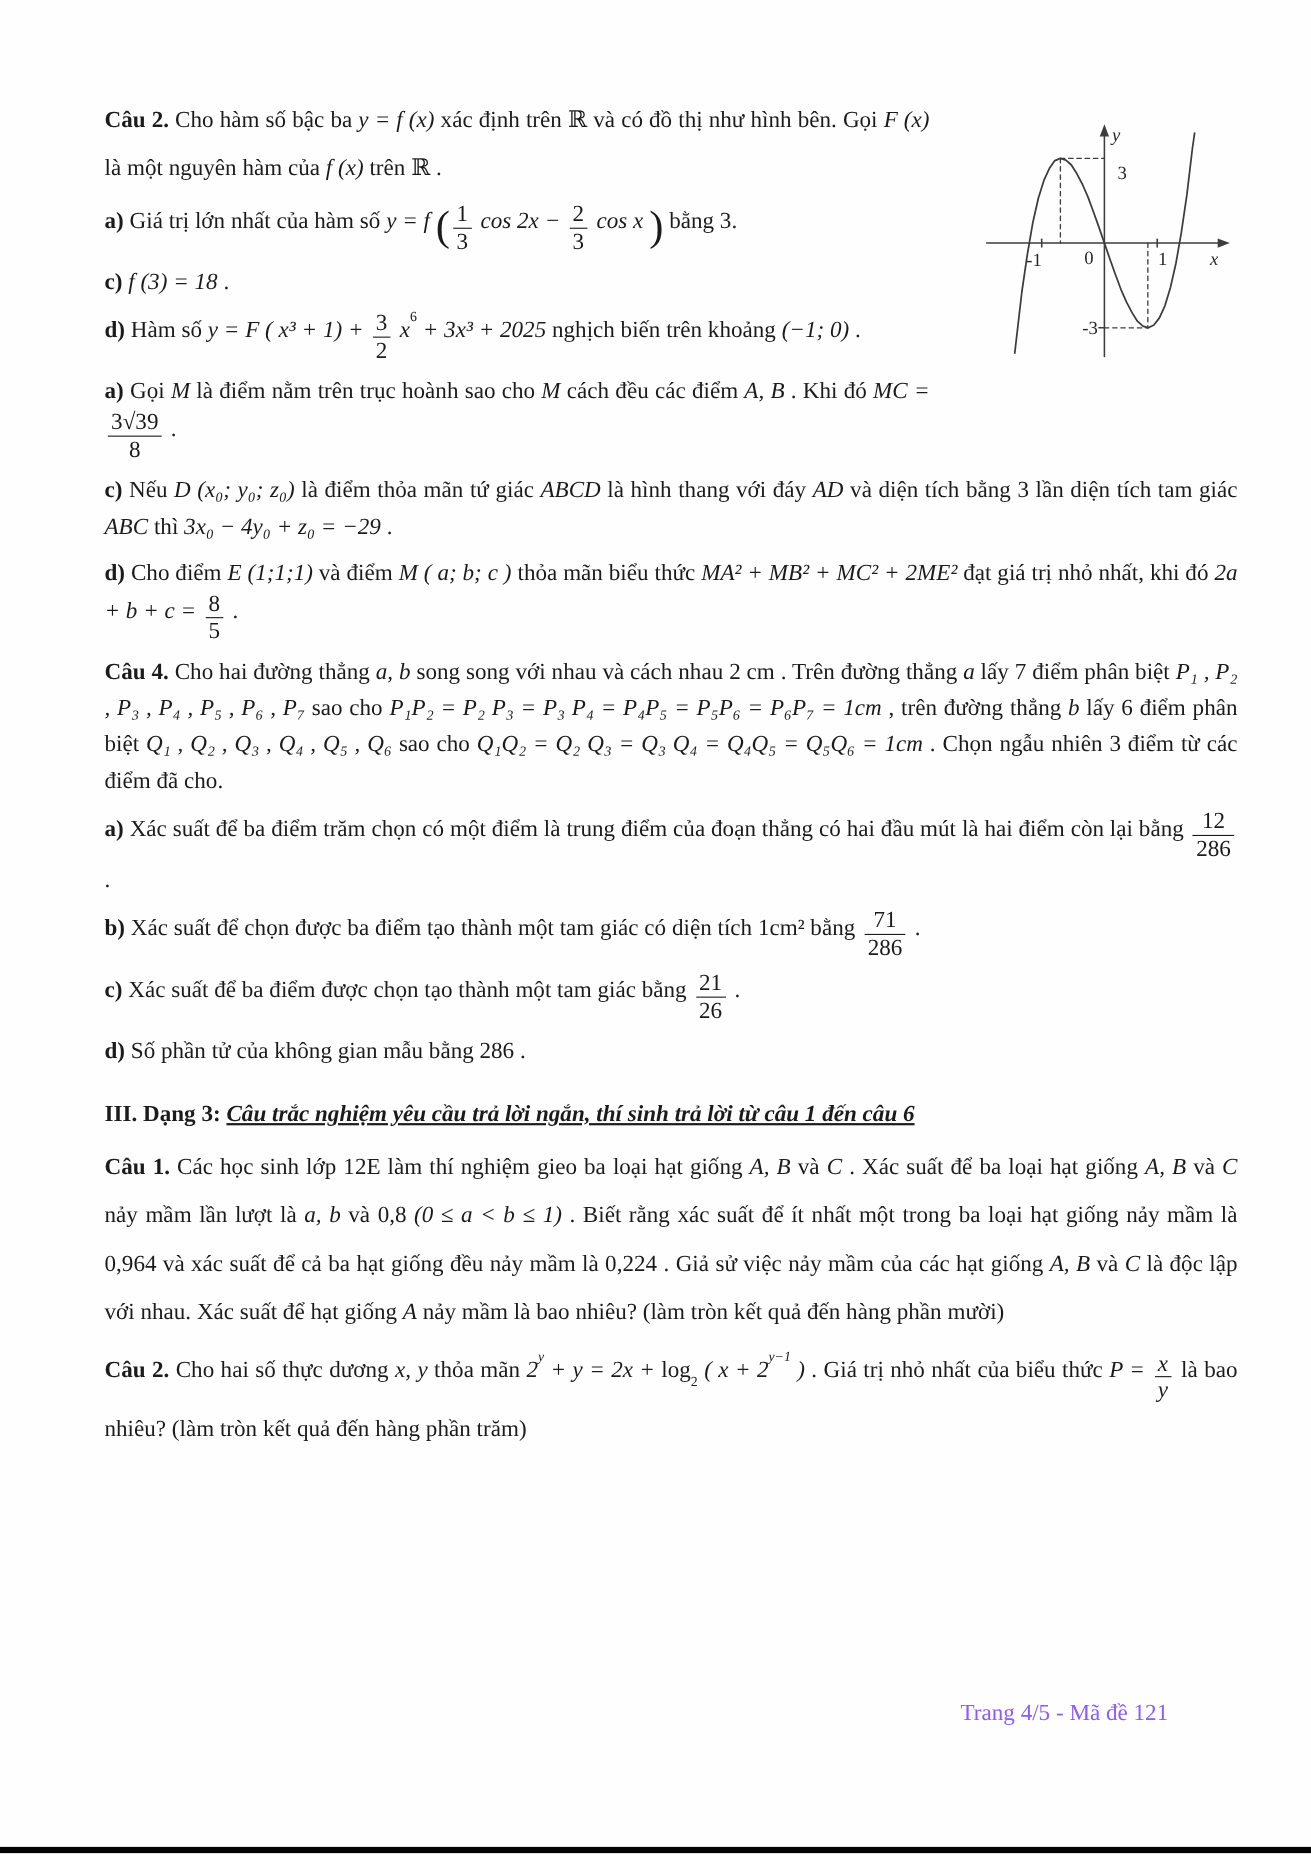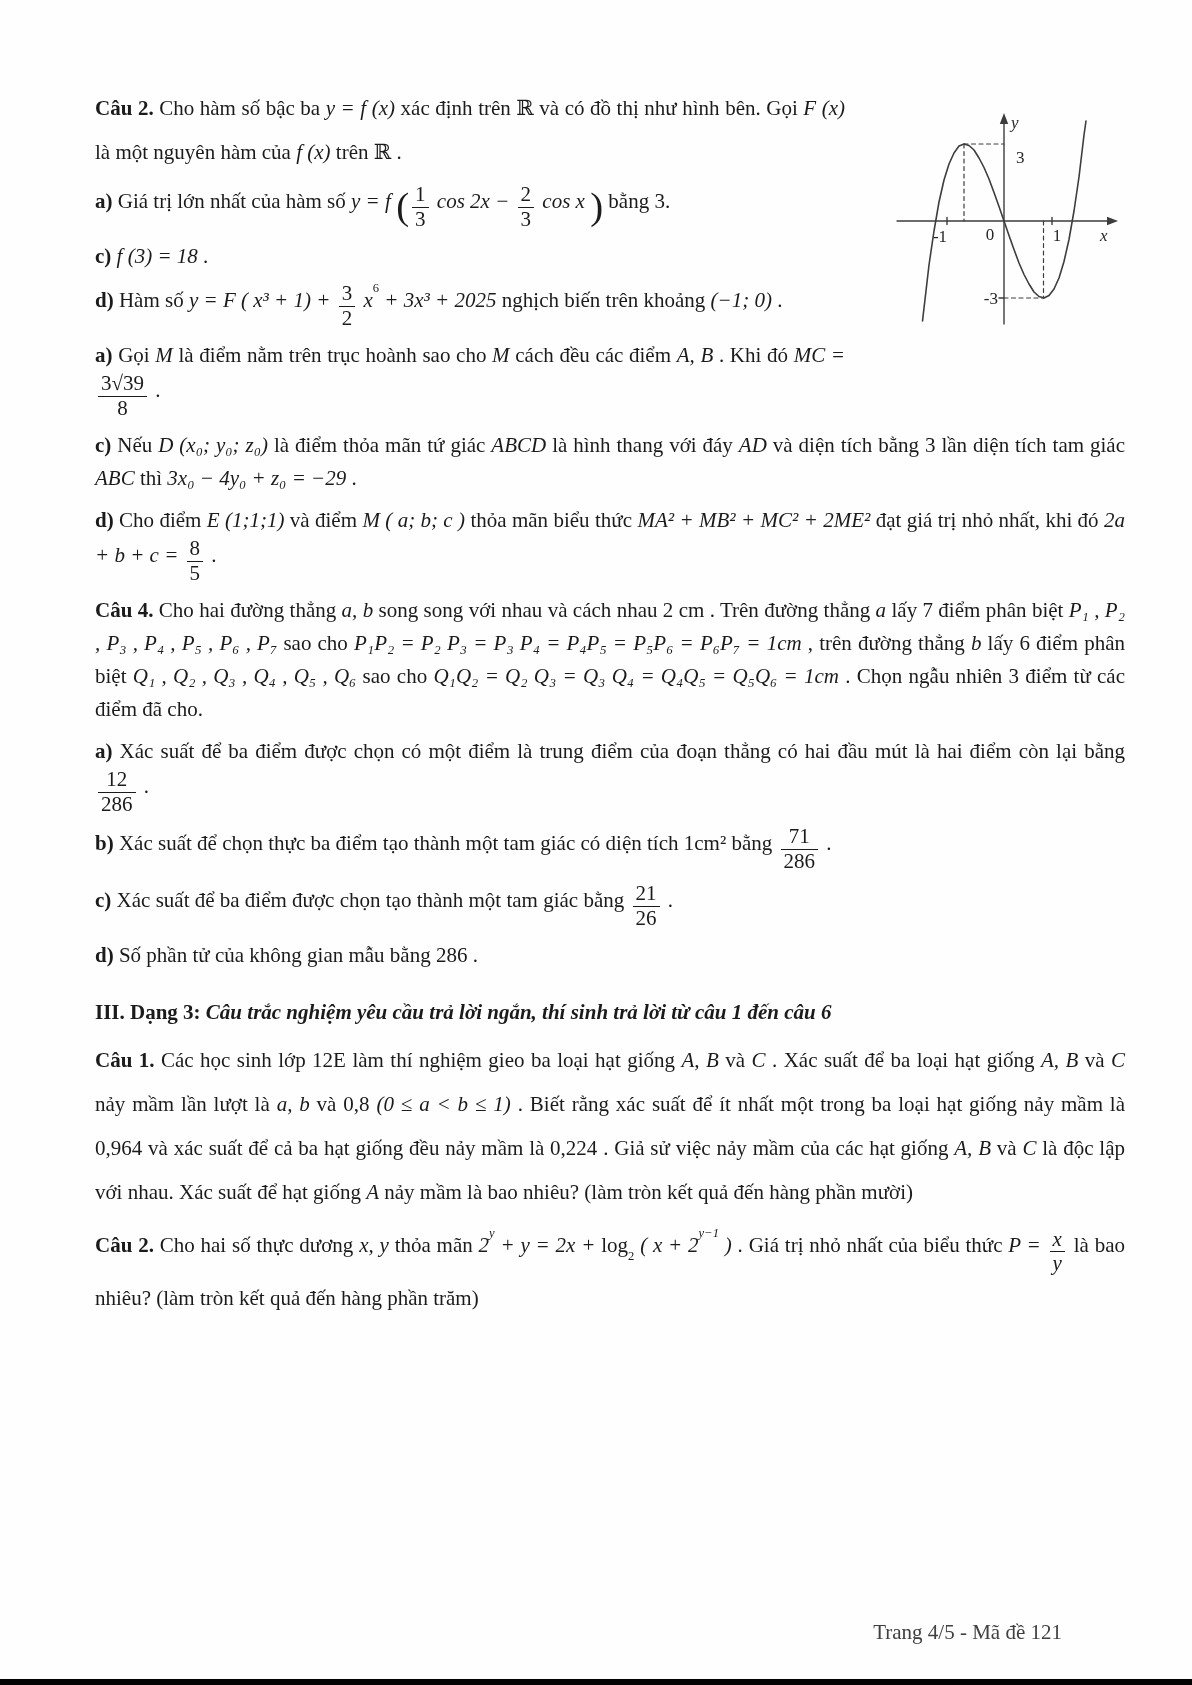--- a/index.html
+++ b/index.html
@@ -10,39 +10,39 @@
     font-family:"Liberation Serif","DejaVu Serif",serif;
     font-size:21px;color:#1b1b1b;
     overflow:hidden;
   }
   .content{position:absolute;top:86px;left:83px;width:1042px;}
   .para{margin:0 0 9px 12px;line-height:33px;text-align:justify;}
   .para.wide{line-height:44px;}
   .para.mt{margin-top:24px;}
   .bd{font-weight:bold;}
   .mi{font-style:italic;}
-  .bdi{font-weight:bold;font-style:italic;}
+  .bdi{font-weight:bold;font-style:italic;text-decoration:underline;}
   
   .fr{display:inline-block;vertical-align:-0.85em;text-align:center;line-height:1.12;padding:0 3px;}
   .fr .fn{display:block;border-bottom:1.4px solid #1b1b1b;padding:0 3px;}
   .fr .fd{display:block;padding:0 3px;}
   .fr.mi{font-style:italic;}
   
   .bp{font-size:1.85em;font-weight:400;vertical-align:-0.28em;line-height:0;}
   sup,sub{font-size:0.60em;line-height:0;position:relative;}
   sup{top:-0.55em;}
   sub{bottom:-0.22em;}
   
   .figure{float:right;width:258px;height:244px;margin:4px 0 8px 22px;position:relative;}
   .figure svg{position:absolute;top:14px;right:0;}
   .figure text{font-size:17px;fill:#262626;font-family:"Liberation Serif","DejaVu Serif",serif;}
   .figure text.it{font-style:italic;}
   .footer{
-    position:absolute;top:1620px;left:0;width:1062px;
-    text-align:right;font-size:21px;color:#404040;
+    position:absolute;top:1545px;left:0;width:1062px;
+    text-align:right;font-size:21px;color:#8b5cf6;
   }
   .bottom-bar{position:absolute;bottom:0;left:0;width:100%;height:6px;background:#030303;}
 </style>
 </head>
 <body>
 
 <div class="page">
   <div class="content">
 
     <div class="figure">
@@ -78,22 +78,22 @@
     </div>
 
   <p class="para wide"><span class="bd">Câu 2. </span><span class="">Cho hàm số bậc ba </span><span class="mi">y = f (x)</span><span class=""> xác định trên ℝ và có đồ thị như hình bên. Gọi </span><span class="mi">F (x)</span><span class=""> là một nguyên hàm của </span><span class="mi">f (x)</span><span class=""> trên ℝ .</span></p>
       <p class="para"><span class="bd">a) </span><span class="">Giá trị lớn nhất của hàm số </span><span class="mi">y = f </span><span class="bp">(</span><span class="fr"><span class="fn">1</span><span class="fd">3</span></span><span class="mi"> cos 2x − </span><span class="fr"><span class="fn">2</span><span class="fd">3</span></span><span class="mi"> cos x </span><span class="bp">)</span><span class=""> bằng 3.</span></p>
       <p class="para"><span class="bd">c) </span><span class="mi">f (3) = 18</span><span class=""> .</span></p>
       <p class="para"><span class="bd">d) </span><span class="">Hàm số </span><span class="mi">y = F ( x³ + 1) + </span><span class="fr"><span class="fn">3</span><span class="fd">2</span></span><span class="mi"> x</span><sup>6</sup><span class="mi"> + 3x³ + 2025</span><span class=""> nghịch biến trên khoảng </span><span class="mi">(−1; 0)</span><span class=""> .</span></p>
       <p class="para"><span class="bd">a) </span><span class="">Gọi </span><span class="mi">M</span><span class=""> là điểm nằm trên trục hoành sao cho </span><span class="mi">M</span><span class=""> cách đều các điểm </span><span class="mi">A, B</span><span class=""> . Khi đó </span><span class="mi">MC = </span><span class="fr"><span class="fn">3√39</span><span class="fd">8</span></span><span class=""> .</span></p>
       <p class="para"><span class="bd">c) </span><span class="">Nếu </span><span class="mi">D (x₀; y₀; z₀)</span><span class=""> là điểm thỏa mãn tứ giác </span><span class="mi">ABCD</span><span class=""> là hình thang với đáy </span><span class="mi">AD</span><span class=""> và diện tích bằng 3 lần diện tích tam giác </span><span class="mi">ABC</span><span class=""> thì </span><span class="mi">3x₀ − 4y₀ + z₀ = −29</span><span class=""> .</span></p>
       <p class="para"><span class="bd">d) </span><span class="">Cho điểm </span><span class="mi">E (1;1;1)</span><span class=""> và điểm </span><span class="mi">M ( a; b; c )</span><span class=""> thỏa mãn biểu thức </span><span class="mi">MA² + MB² + MC² + 2ME²</span><span class=""> đạt giá trị nhỏ nhất, khi đó </span><span class="mi">2a + b + c = </span><span class="fr"><span class="fn">8</span><span class="fd">5</span></span><span class=""> .</span></p>
       <p class="para"><span class="bd">Câu 4. </span><span class="">Cho hai đường thẳng </span><span class="mi">a, b</span><span class=""> song song với nhau và cách nhau 2 cm . Trên đường thẳng </span><span class="mi">a</span><span class=""> lấy 7 điểm phân biệt </span><span class="mi">P₁ , P₂ , P₃ , P₄ , P₅ , P₆ , P₇</span><span class=""> sao cho </span><span class="mi">P₁P₂ = P₂ P₃ = P₃ P₄ = P₄P₅ = P₅P₆ = P₆P₇ = 1cm</span><span class=""> , trên đường thẳng </span><span class="mi">b</span><span class=""> lấy 6 điểm phân biệt </span><span class="mi">Q₁ , Q₂ , Q₃ , Q₄ , Q₅ , Q₆</span><span class=""> sao cho </span><span class="mi">Q₁Q₂ = Q₂ Q₃ = Q₃ Q₄ = Q₄Q₅ = Q₅Q₆ = 1cm</span><span class=""> . Chọn ngẫu nhiên 3 điểm từ các điểm đã cho.</span></p>
-      <p class="para"><span class="bd">a) </span><span class="">Xác suất để ba điểm được chọn có một điểm là trung điểm của đoạn thẳng có hai đầu mút là hai điểm còn lại bằng </span><span class="fr"><span class="fn">12</span><span class="fd">286</span></span><span class=""> .</span></p>
-      <p class="para"><span class="bd">b) </span><span class="">Xác suất để chọn thực ba điểm tạo thành một tam giác có diện tích 1cm² bằng </span><span class="fr"><span class="fn">71</span><span class="fd">286</span></span><span class=""> .</span></p>
+      <p class="para"><span class="bd">a) </span><span class="">Xác suất để ba điểm trăm chọn có một điểm là trung điểm của đoạn thẳng có hai đầu mút là hai điểm còn lại bằng </span><span class="fr"><span class="fn">12</span><span class="fd">286</span></span><span class=""> .</span></p>
+      <p class="para"><span class="bd">b) </span><span class="">Xác suất để chọn được ba điểm tạo thành một tam giác có diện tích 1cm² bằng </span><span class="fr"><span class="fn">71</span><span class="fd">286</span></span><span class=""> .</span></p>
       <p class="para"><span class="bd">c) </span><span class="">Xác suất để ba điểm được chọn tạo thành một tam giác bằng </span><span class="fr"><span class="fn">21</span><span class="fd">26</span></span><span class=""> .</span></p>
       <p class="para"><span class="bd">d) </span><span class="">Số phần tử của không gian mẫu bằng 286 .</span></p>
       <p class="para mt"><span class="bd">III. Dạng 3: </span><span class="bdi">Câu trắc nghiệm yêu cầu trả lời ngắn, thí sinh trả lời từ câu 1 đến câu 6</span></p>
       <p class="para wide"><span class="bd">Câu 1. </span><span class="">Các học sinh lớp 12E làm thí nghiệm gieo ba loại hạt giống </span><span class="mi">A, B</span><span class=""> và </span><span class="mi">C</span><span class=""> . Xác suất để ba loại hạt giống </span><span class="mi">A, B</span><span class=""> và </span><span class="mi">C</span><span class=""> nảy mầm lần lượt là </span><span class="mi">a, b</span><span class=""> và 0,8 </span><span class="mi">(0 ≤ a &lt; b ≤ 1)</span><span class=""> . Biết rằng xác suất để ít nhất một trong ba loại hạt giống nảy mầm là 0,964 và xác suất để cả ba hạt giống đều nảy mầm là 0,224 . Giả sử việc nảy mầm của các hạt giống </span><span class="mi">A, B</span><span class=""> và </span><span class="mi">C</span><span class=""> là độc lập với nhau. Xác suất để hạt giống </span><span class="mi">A</span><span class=""> nảy mầm là bao nhiêu? (làm tròn kết quả đến hàng phần mười)</span></p>
       <p class="para wide"><span class="bd">Câu 2. </span><span class="">Cho hai số thực dương </span><span class="mi">x, y</span><span class=""> thỏa mãn </span><span class="mi">2</span><sup class="mi">y</sup><span class="mi"> + y = 2x + </span><span class="">log</span><sub>2</sub><span class="mi"> ( x + 2</span><sup class="mi">y−1</sup><span class="mi"> )</span><span class=""> . Giá trị nhỏ nhất của biểu thức </span><span class="mi">P = </span><span class="fr mi"><span class="fn">x</span><span class="fd">y</span></span><span class=""> là bao nhiêu? (làm tròn kết quả đến hàng phần trăm)</span></p>
     </div>
 
   <div class="footer">Trang 4/5 - Mã đề 121</div>
   <div class="bottom-bar"></div>
 </div>

